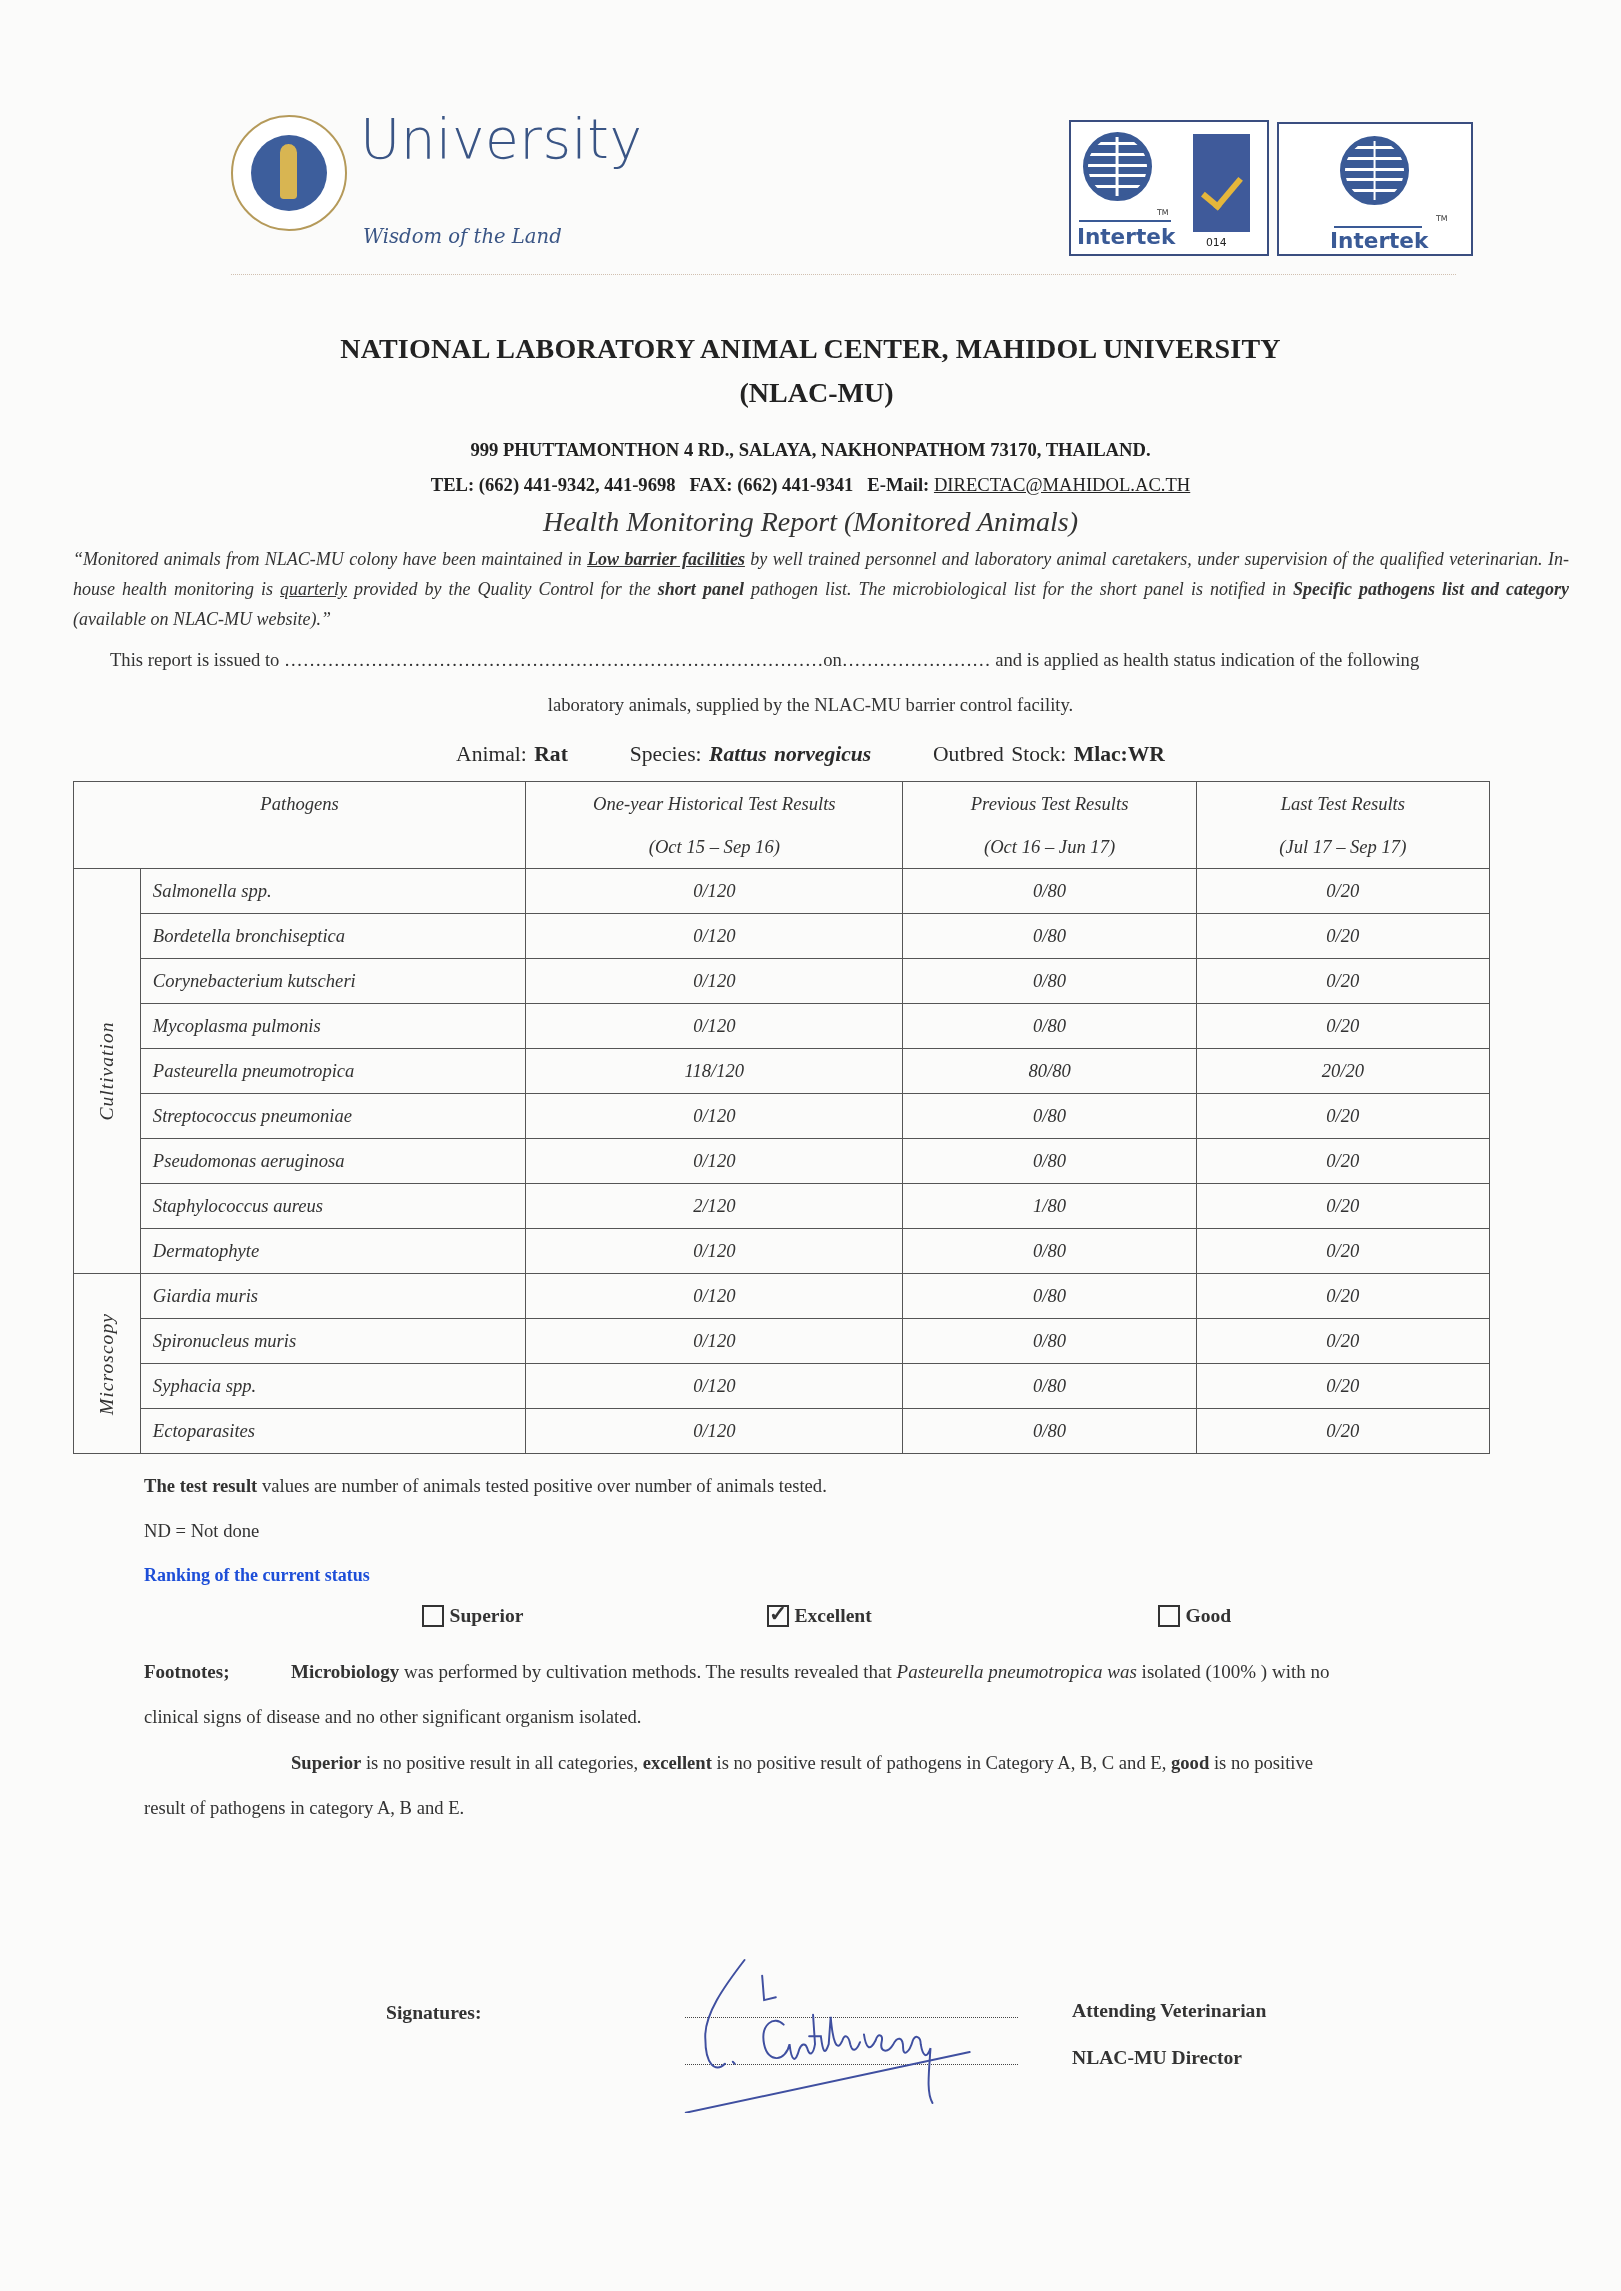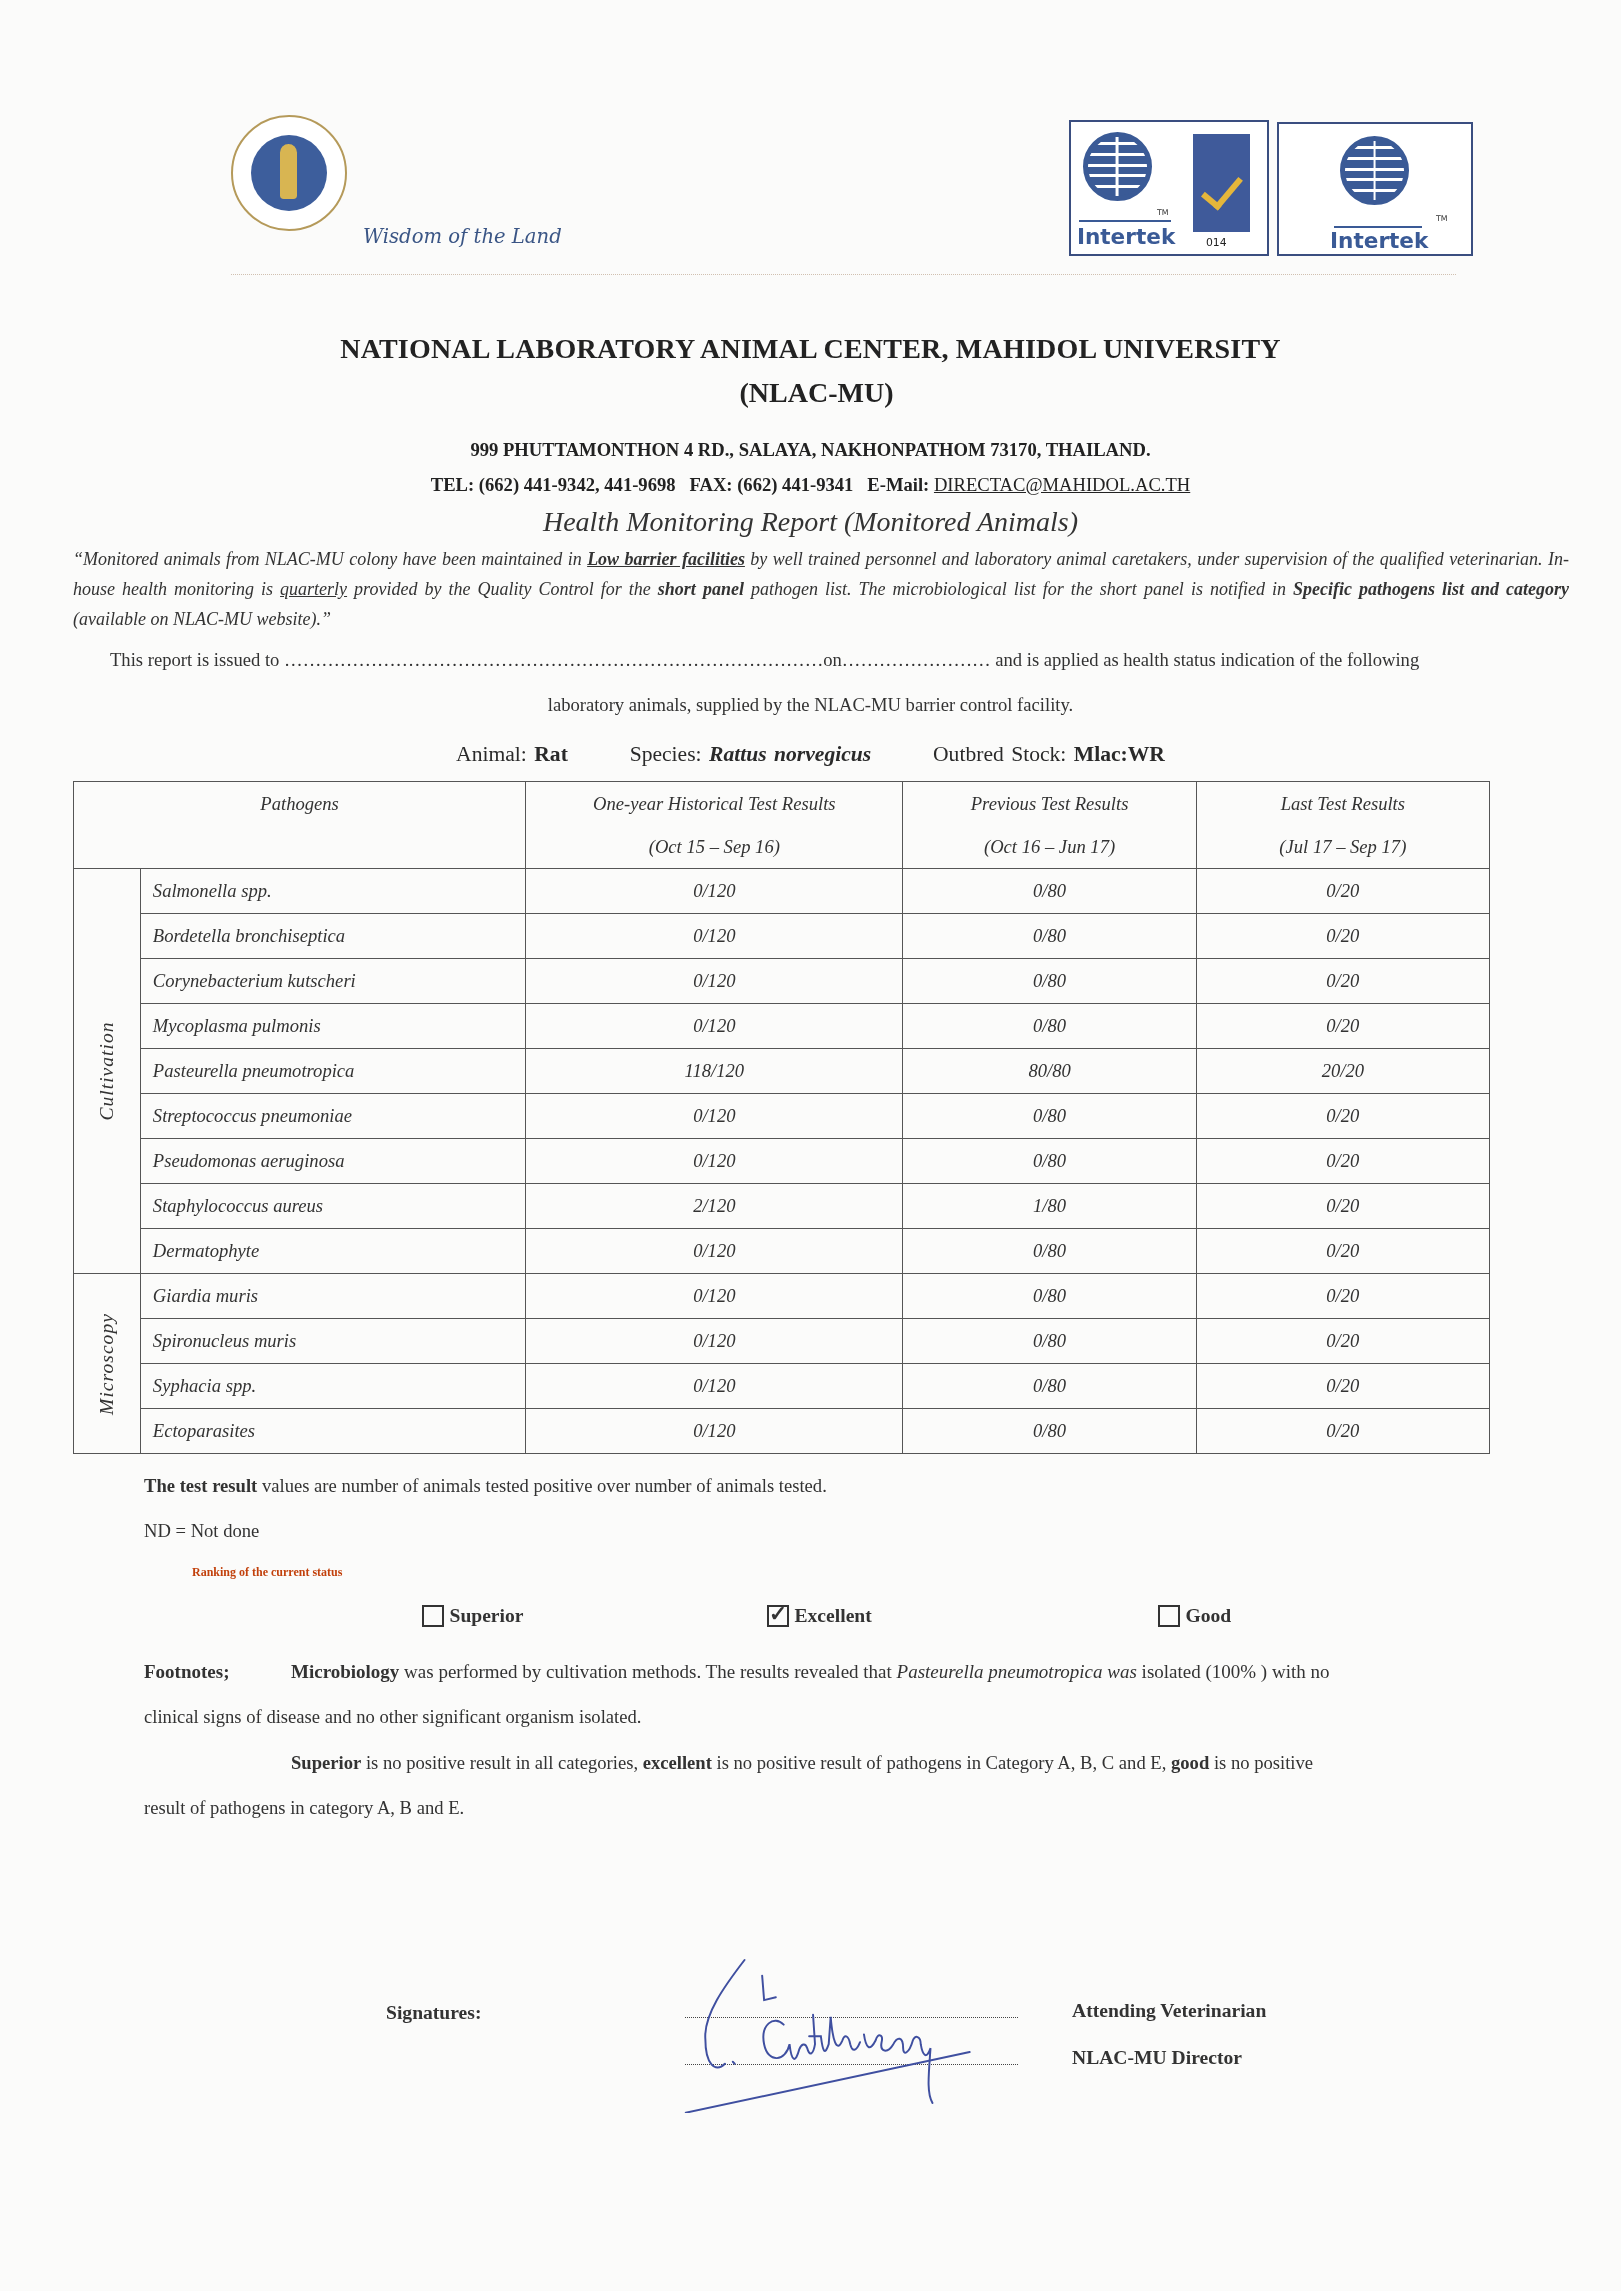--- a/index.html
+++ b/index.html
@@ -99,21 +99,21 @@
     white-space: nowrap; font-size: 19.6px; letter-spacing: 1px;
   }
   td.pname { text-align: left !important; padding-left: 11.8px !important; width: 372px; }
   td.pname.it { font-style: italic; }
   .col-hist { width: 376px; }
   .col-prev { width: 292px; }
   .col-last { width: 292px; }
 
   .note1 { left: 144px; top: 1475px; font-size: 18.6px; color:#333; }
   .note2 { left: 144px; top: 1520px; font-size: 18.6px; color:#333; }
-  .rank-title { left: 144px; top: 1565px; font-size: 12px; font-weight: bold; color:#c2410c;margin-left:48px; }
+  .rank-title { left: 144px; top: 1565px; font-size: 18px; font-weight: bold; color:#1d4ed8; }
   .rank-opt { top: 1605px; font-size: 19.6px; font-weight: bold; color:#333; display:flex; align-items:center; }
   .cbox {
     display:inline-block; width: 21.6px; height: 21.6px; border: 2px solid #333; box-sizing: border-box;
     margin-right: 5.9px; position: relative; font-weight: bold; font-size: 21.6px; line-height: 15.7px; text-align:center;
   }
   .foot1 { left: 144px; width: 1372px; top: 1660px; font-size: 19px; color:#333; line-height: 23.5px; }
   .foot1 .label { font-weight: bold; display:inline-block; width: 147px; }
   .foot2 { left: 144px; top: 1706px; font-size: 18.6px; color:#333;text-align:right; }
   .foot3 { left: 291px; width: 1225px; top: 1752px; font-size: 18.6px; color:#333; }
   .foot4 { left: 144px; top: 1797px; font-size: 18.6px; color:#333; }
@@ -125,20 +125,21 @@
 </style>
 </head>
 <body>
 
 <div class="abs mu-seal">
   <div class="inner">
       <div class="emblem"></div>
     </div>
 </div>
 <div class="abs mu-name">
+  <div>University</div>
 </div>
 <div class="abs mu-tag">Wisdom of the Land</div>
 <div class="abs hr-top"></div>
 
 <div class="abs cert-box cert1">
   <div class="globe" style="left:11.8px; top:9.8px;"></div>
   <span class="tm" style="left:86px; top:86px;">TM</span>
   <div style="position:absolute; left:7.8px; top:98px; width:92px; border-top:2px solid #3a5a96;"></div>
   <div class="intertek" style="left:5.9px; top:102px;">Intertek</div>
   <div class="ukas">

